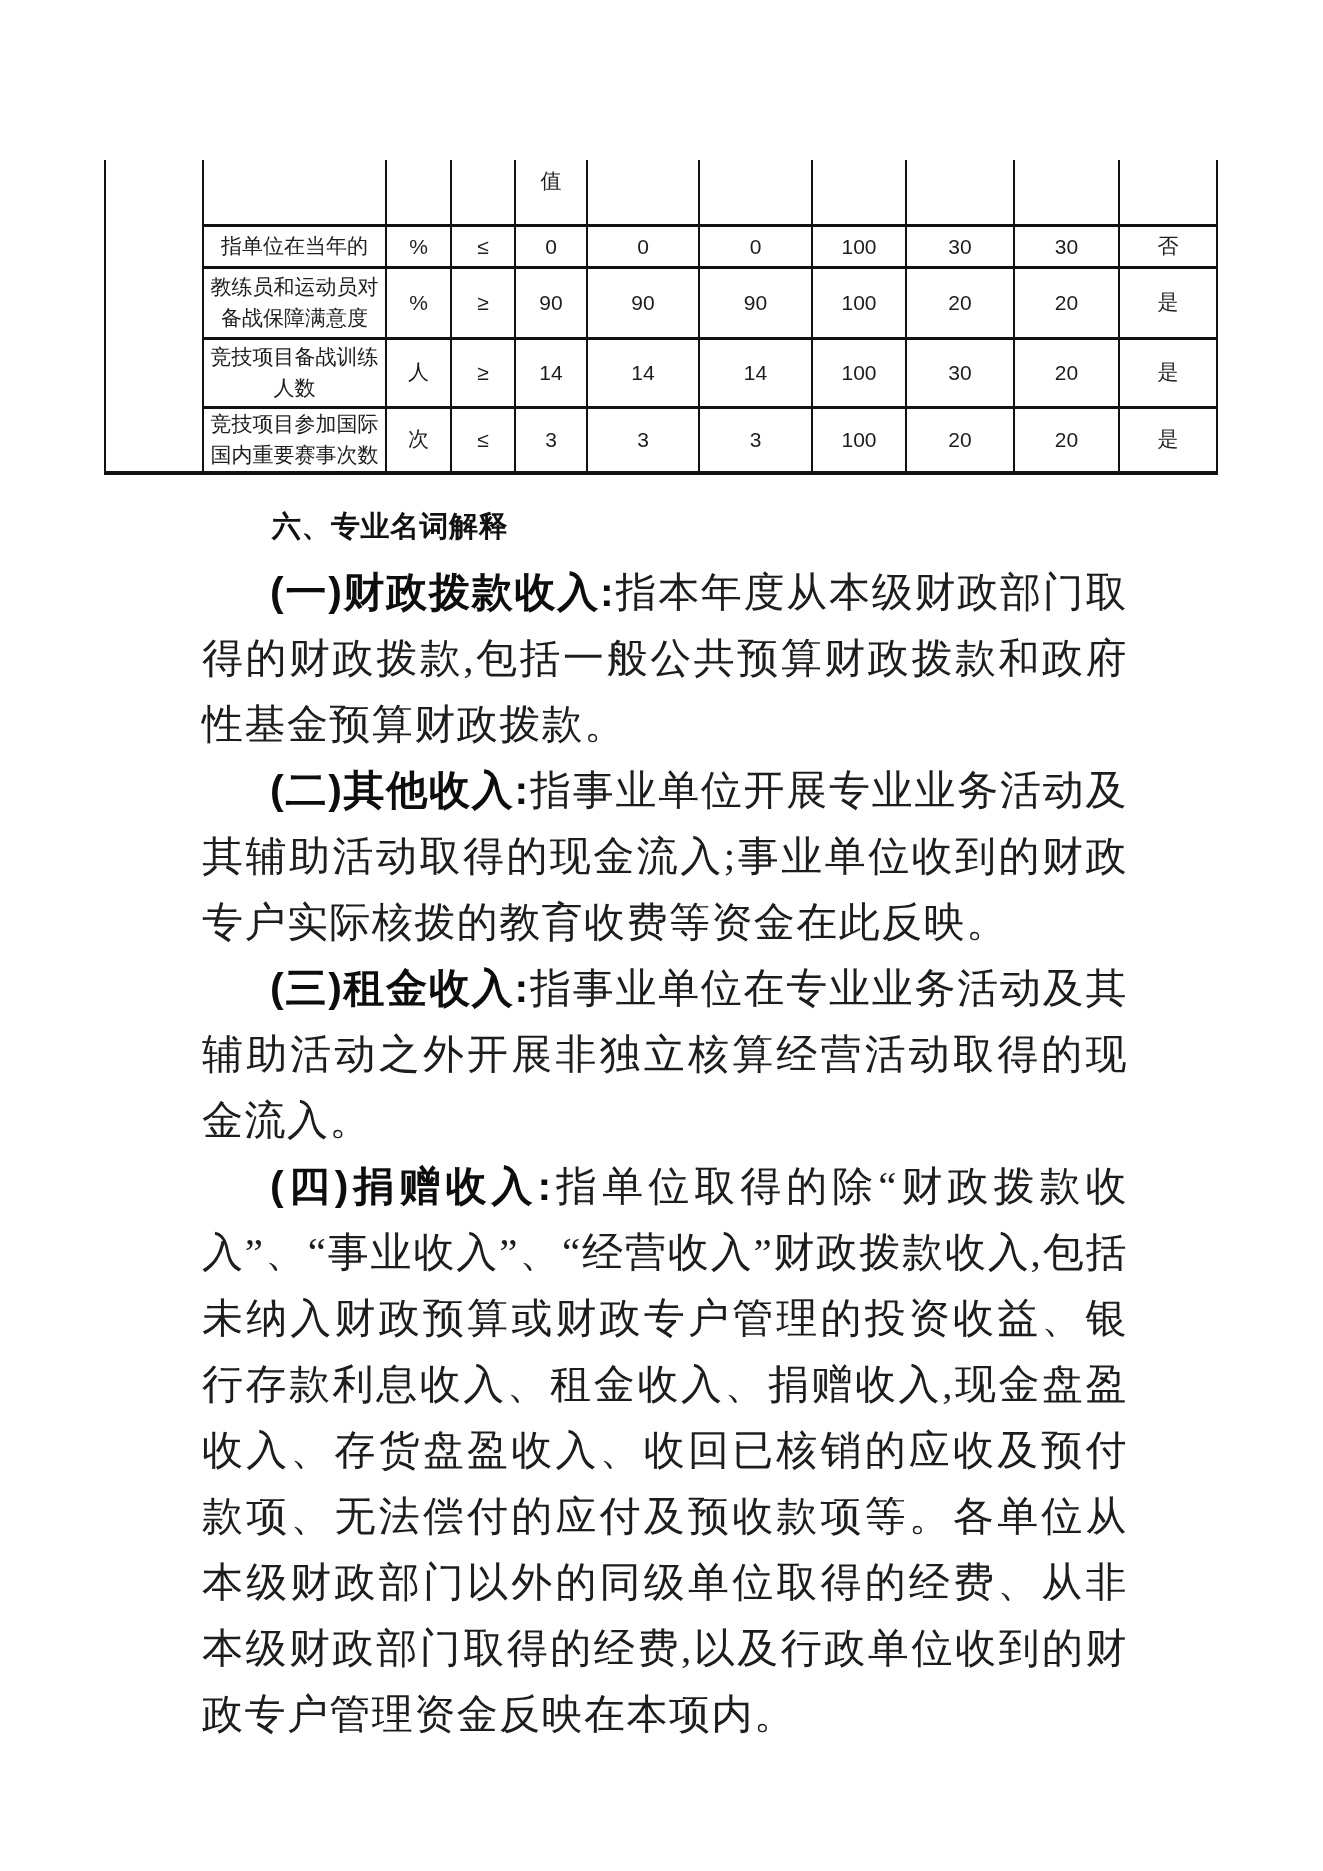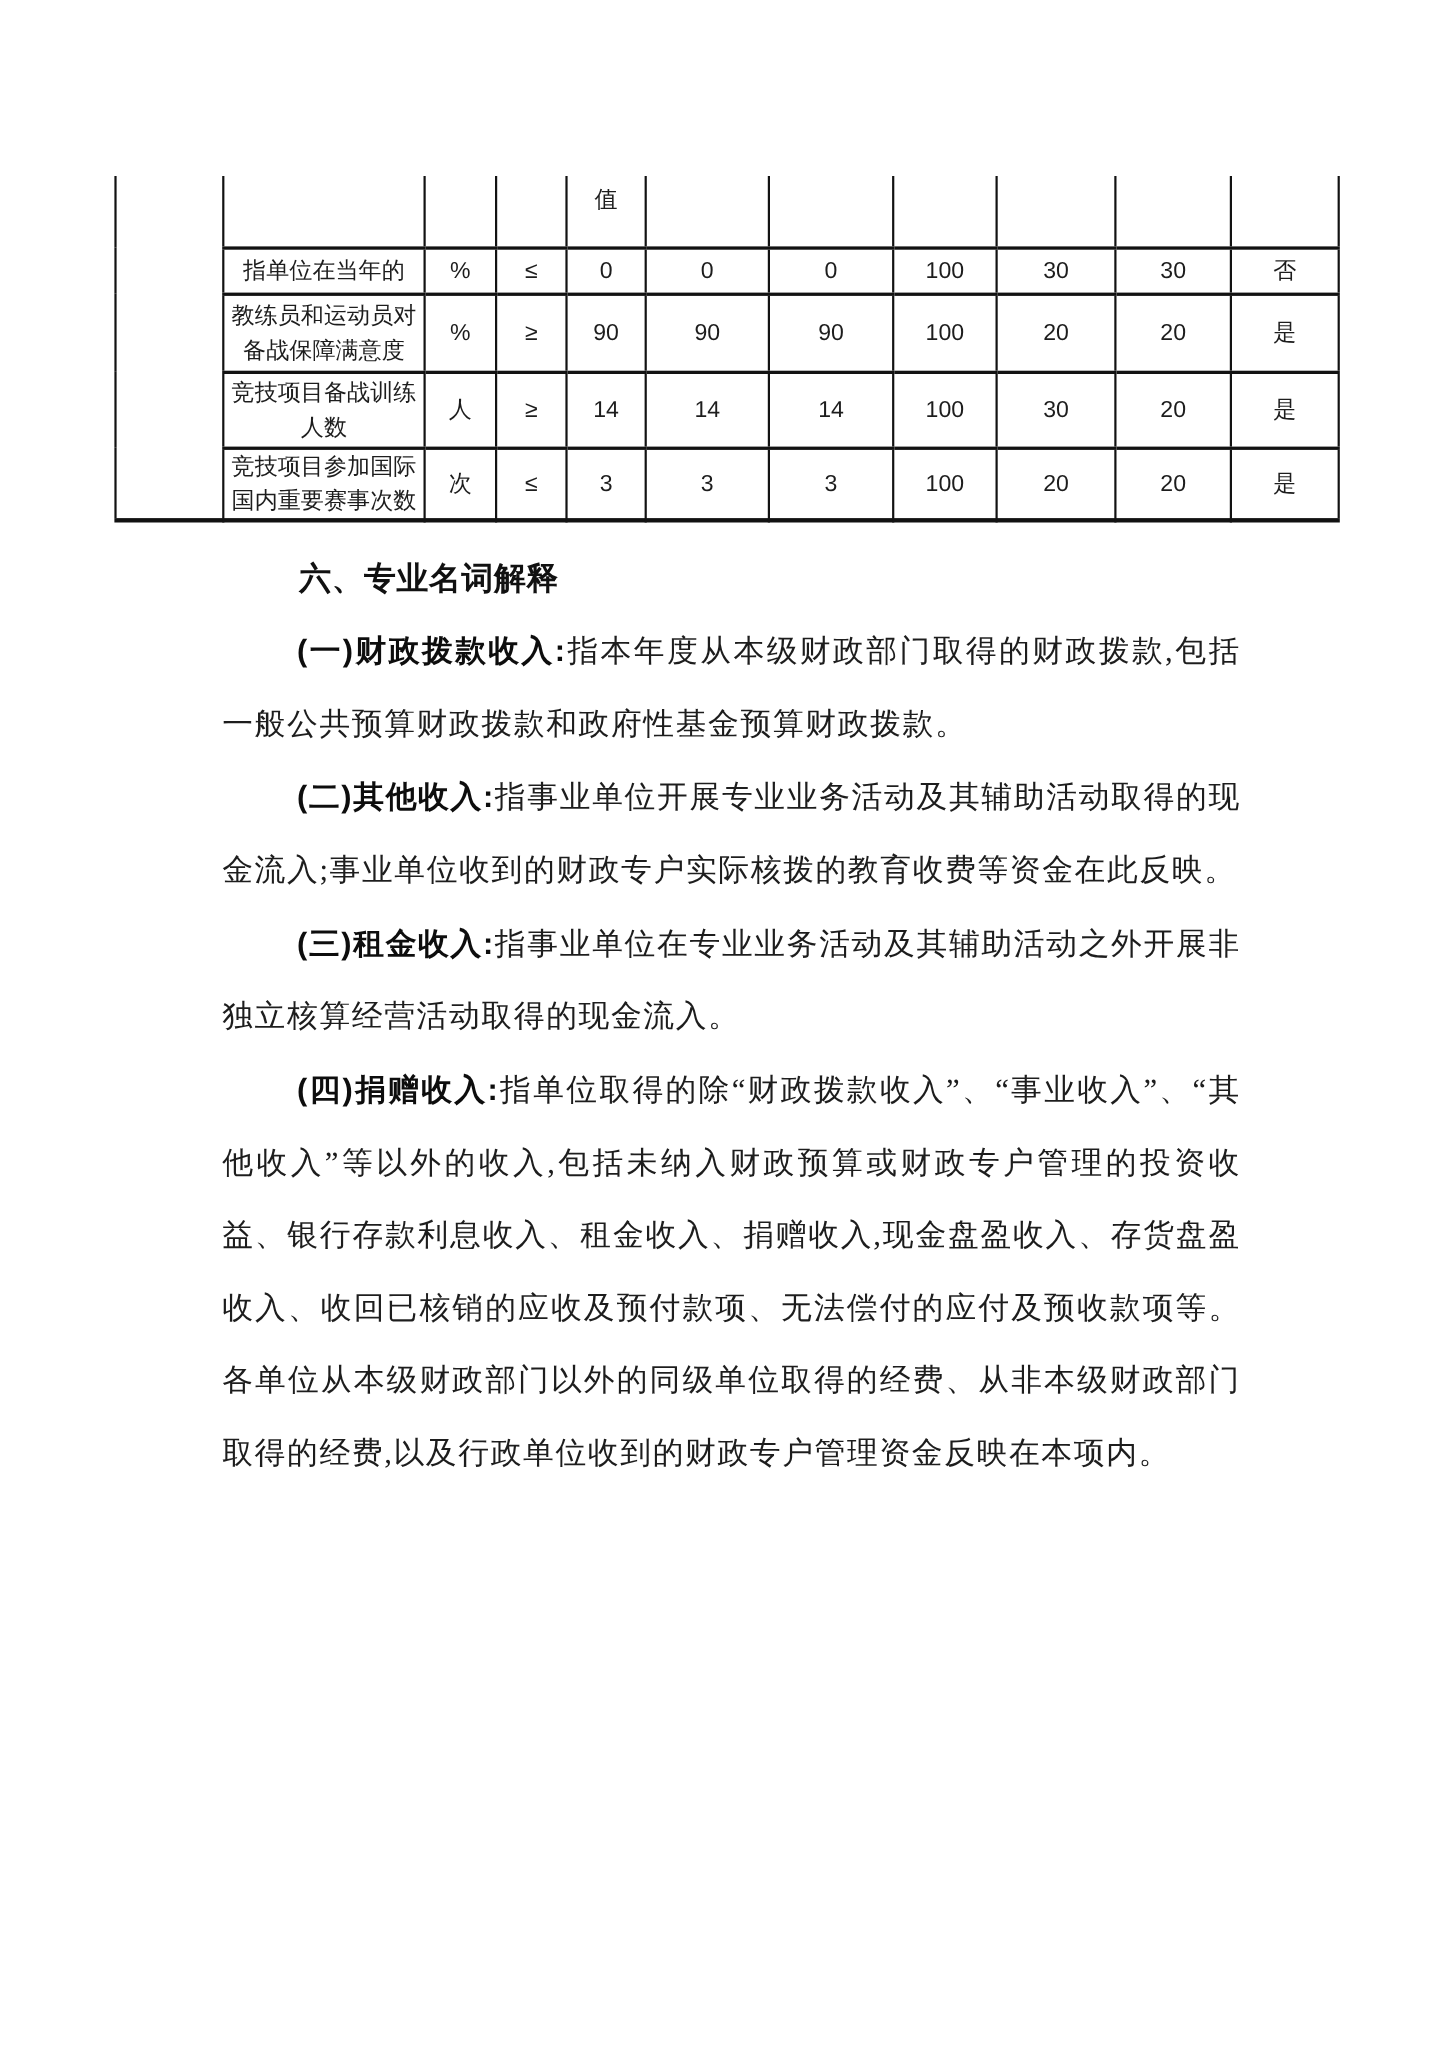--- a/index.html
+++ b/index.html
@@ -61,21 +61,21 @@
     padding-left: 70px;
     font-family: "Liberation Sans", "DejaVu Sans", sans-serif;
     font-weight: 700;
     font-size: 29px;
     line-height: 66px;
     color: #111;
     letter-spacing: 0.5px;
   }
   .text-block p {
     margin: 0;
-    font-size: 28px;
+    font-size: 41px;
     line-height: 66px;
     letter-spacing: 1.45px;
     text-indent: 68px;
     text-align: justify;
     color: #1d1d1d;
   }
   .text-block p .lead {
     font-family: "Liberation Sans", "DejaVu Sans", sans-serif;
     font-weight: 700;
     color: #0d0d0d;
@@ -168,17 +168,17 @@
 
   <div class="text-block">
     <h2 class="sec-heading">六、专业名词解释</h2>
 
     <p><span class="lead">(一)财政拨款收入:</span><span>指本年度从本级财政部门取得的财政拨款,包括一般公共预算财政拨款和政府性基金预算财政拨款。</span></p>
 
     <p><span class="lead">(二)其他收入:</span><span>指事业单位开展专业业务活动及其辅助活动取得的现金流入;事业单位收到的财政专户实际核拨的教育收费等资金在此反映。</span></p>
 
     <p><span class="lead">(三)租金收入:</span><span>指事业单位在专业业务活动及其辅助活动之外开展非独立核算经营活动取得的现金流入。</span></p>
 
-    <p><span class="lead">(四)捐赠收入:</span><span>指单位取得的除“财政拨款收入”、“事业收入”、“其他收入”等以外的收入,包括未纳入财政预算或财政专户管理的投资收益、银行存款利息收入、租金收入、捐赠收入,现金盘盈收入、存货盘盈收入、收回已核销的应收及预付款项、无法偿付的应付及预收款项等。各单位从本级财政部门以外的同级单位取得的经费、从非本级财政部门取得的经费,以及行政单位收到的财政专户管理资金反映在本项内。</span></p>
+    <p><span class="lead">(四)捐赠收入:</span><span>指单位取得的除“财政拨款收入”、“事业收入”、“经营收入”财政拨款收入,包括未纳入财政预算或财政专户管理的投资收益、银行存款利息收入、租金收入、捐赠收入,现金盘盈收入、存货盘盈收入、收回已核销的应收及预付款项、无法偿付的应付及预收款项等。各单位从本级财政部门以外的同级单位取得的经费、从非本级财政部门取得的经费,以及行政单位收到的财政专户管理资金反映在本项内。</span></p>
 
   </div>
 
 </div>
 
 </body></html>

